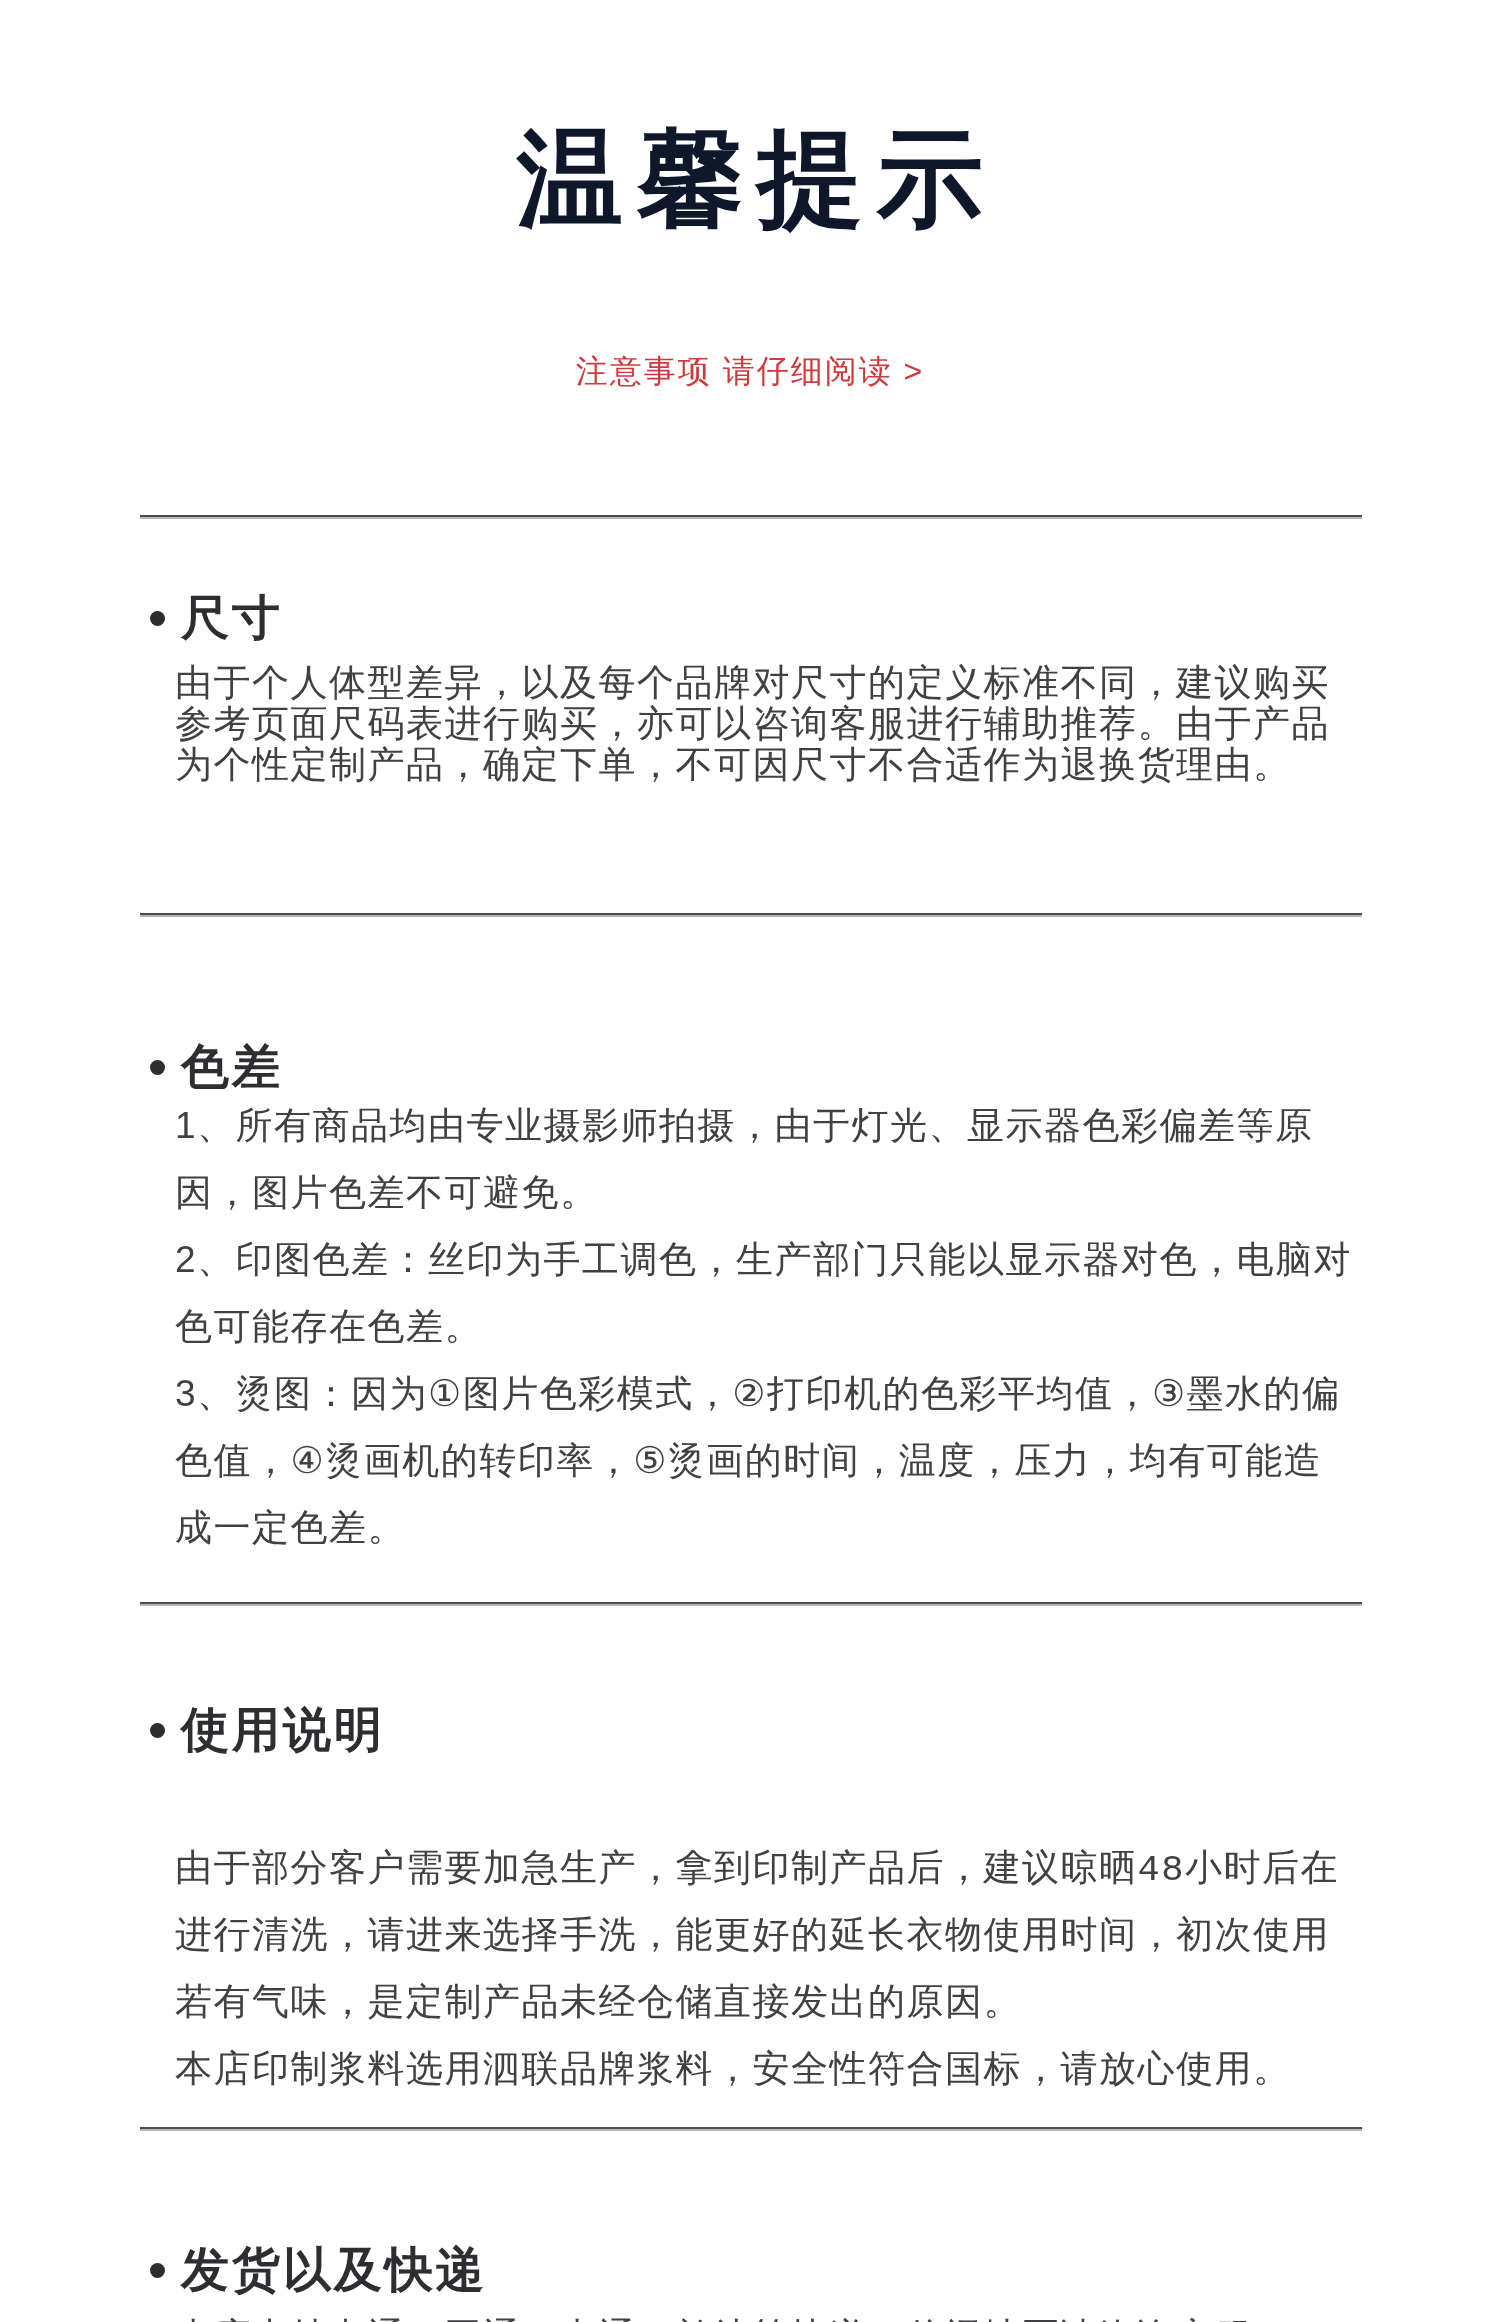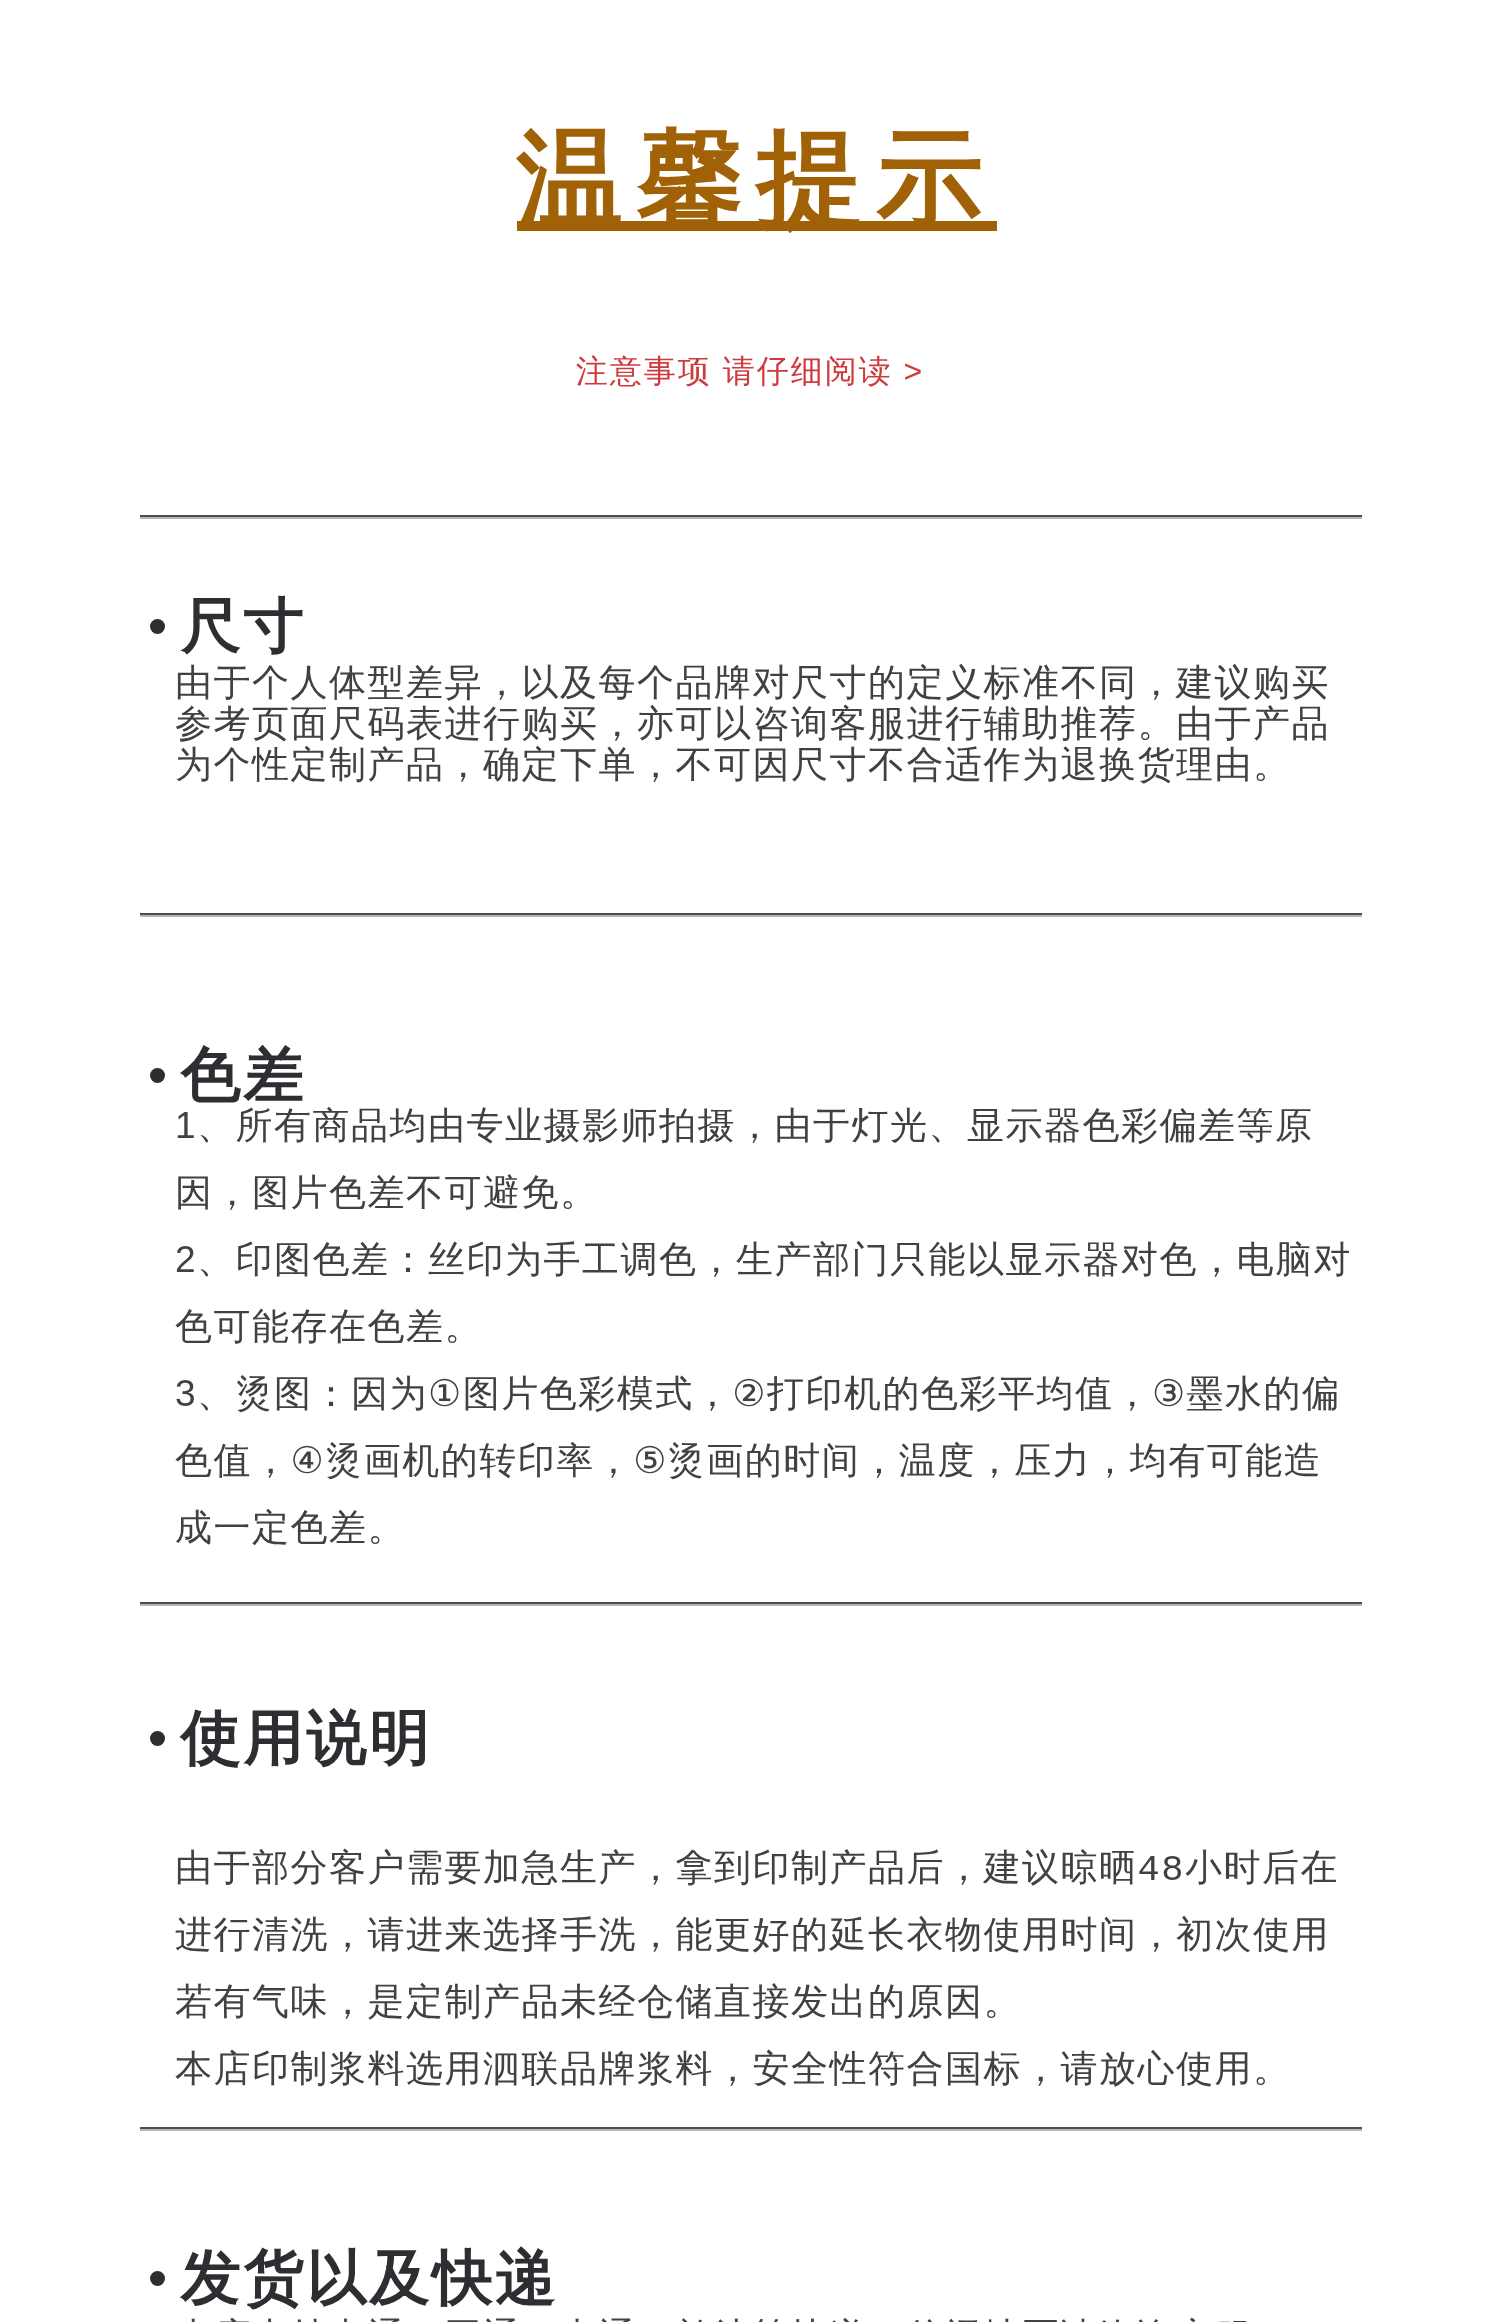--- a/index.html
+++ b/index.html
@@ -12,24 +12,23 @@
     font-family: "Liberation Sans", "DejaVu Sans", sans-serif;
     color: #414144;
   }
   .abs { position: absolute; left: 0; right: 0; }
 
   .page-title {
     top: 108px;
     text-align: center;
     font-size: 106px;
     font-weight: 700;
-    color: #a16207;
+    color: #0f172a;
     letter-spacing: 14px;
     text-indent: 14px;
-    text-decoration: underline;
   }
   .notice-link {
     top: 350px;
     text-align: center;
     font-size: 32px;
     font-weight: 500;
     color: #cf3a3d;
     letter-spacing: 2px;
     cursor: pointer;
   }
@@ -44,21 +43,21 @@
   .divider-1 { top: 515px; }
   .divider-2 { top: 913px; }
   .divider-3 { top: 1602px; }
   .divider-4 { top: 2127px; }
 
   .section-heading {
     position: absolute;
     left: 150px;
     display: flex;
     align-items: center;
-    font-size: 60px;
+    font-size: 48px;
     font-weight: 700;
     color: #2e2e32;
     letter-spacing: 3px;
   }
   .heading-1 { top: 586px; }
   .heading-2 { top: 1035px; }
   .heading-3 { top: 1698px; }
   .heading-4 { top: 2238px; }
 
   .dot {

